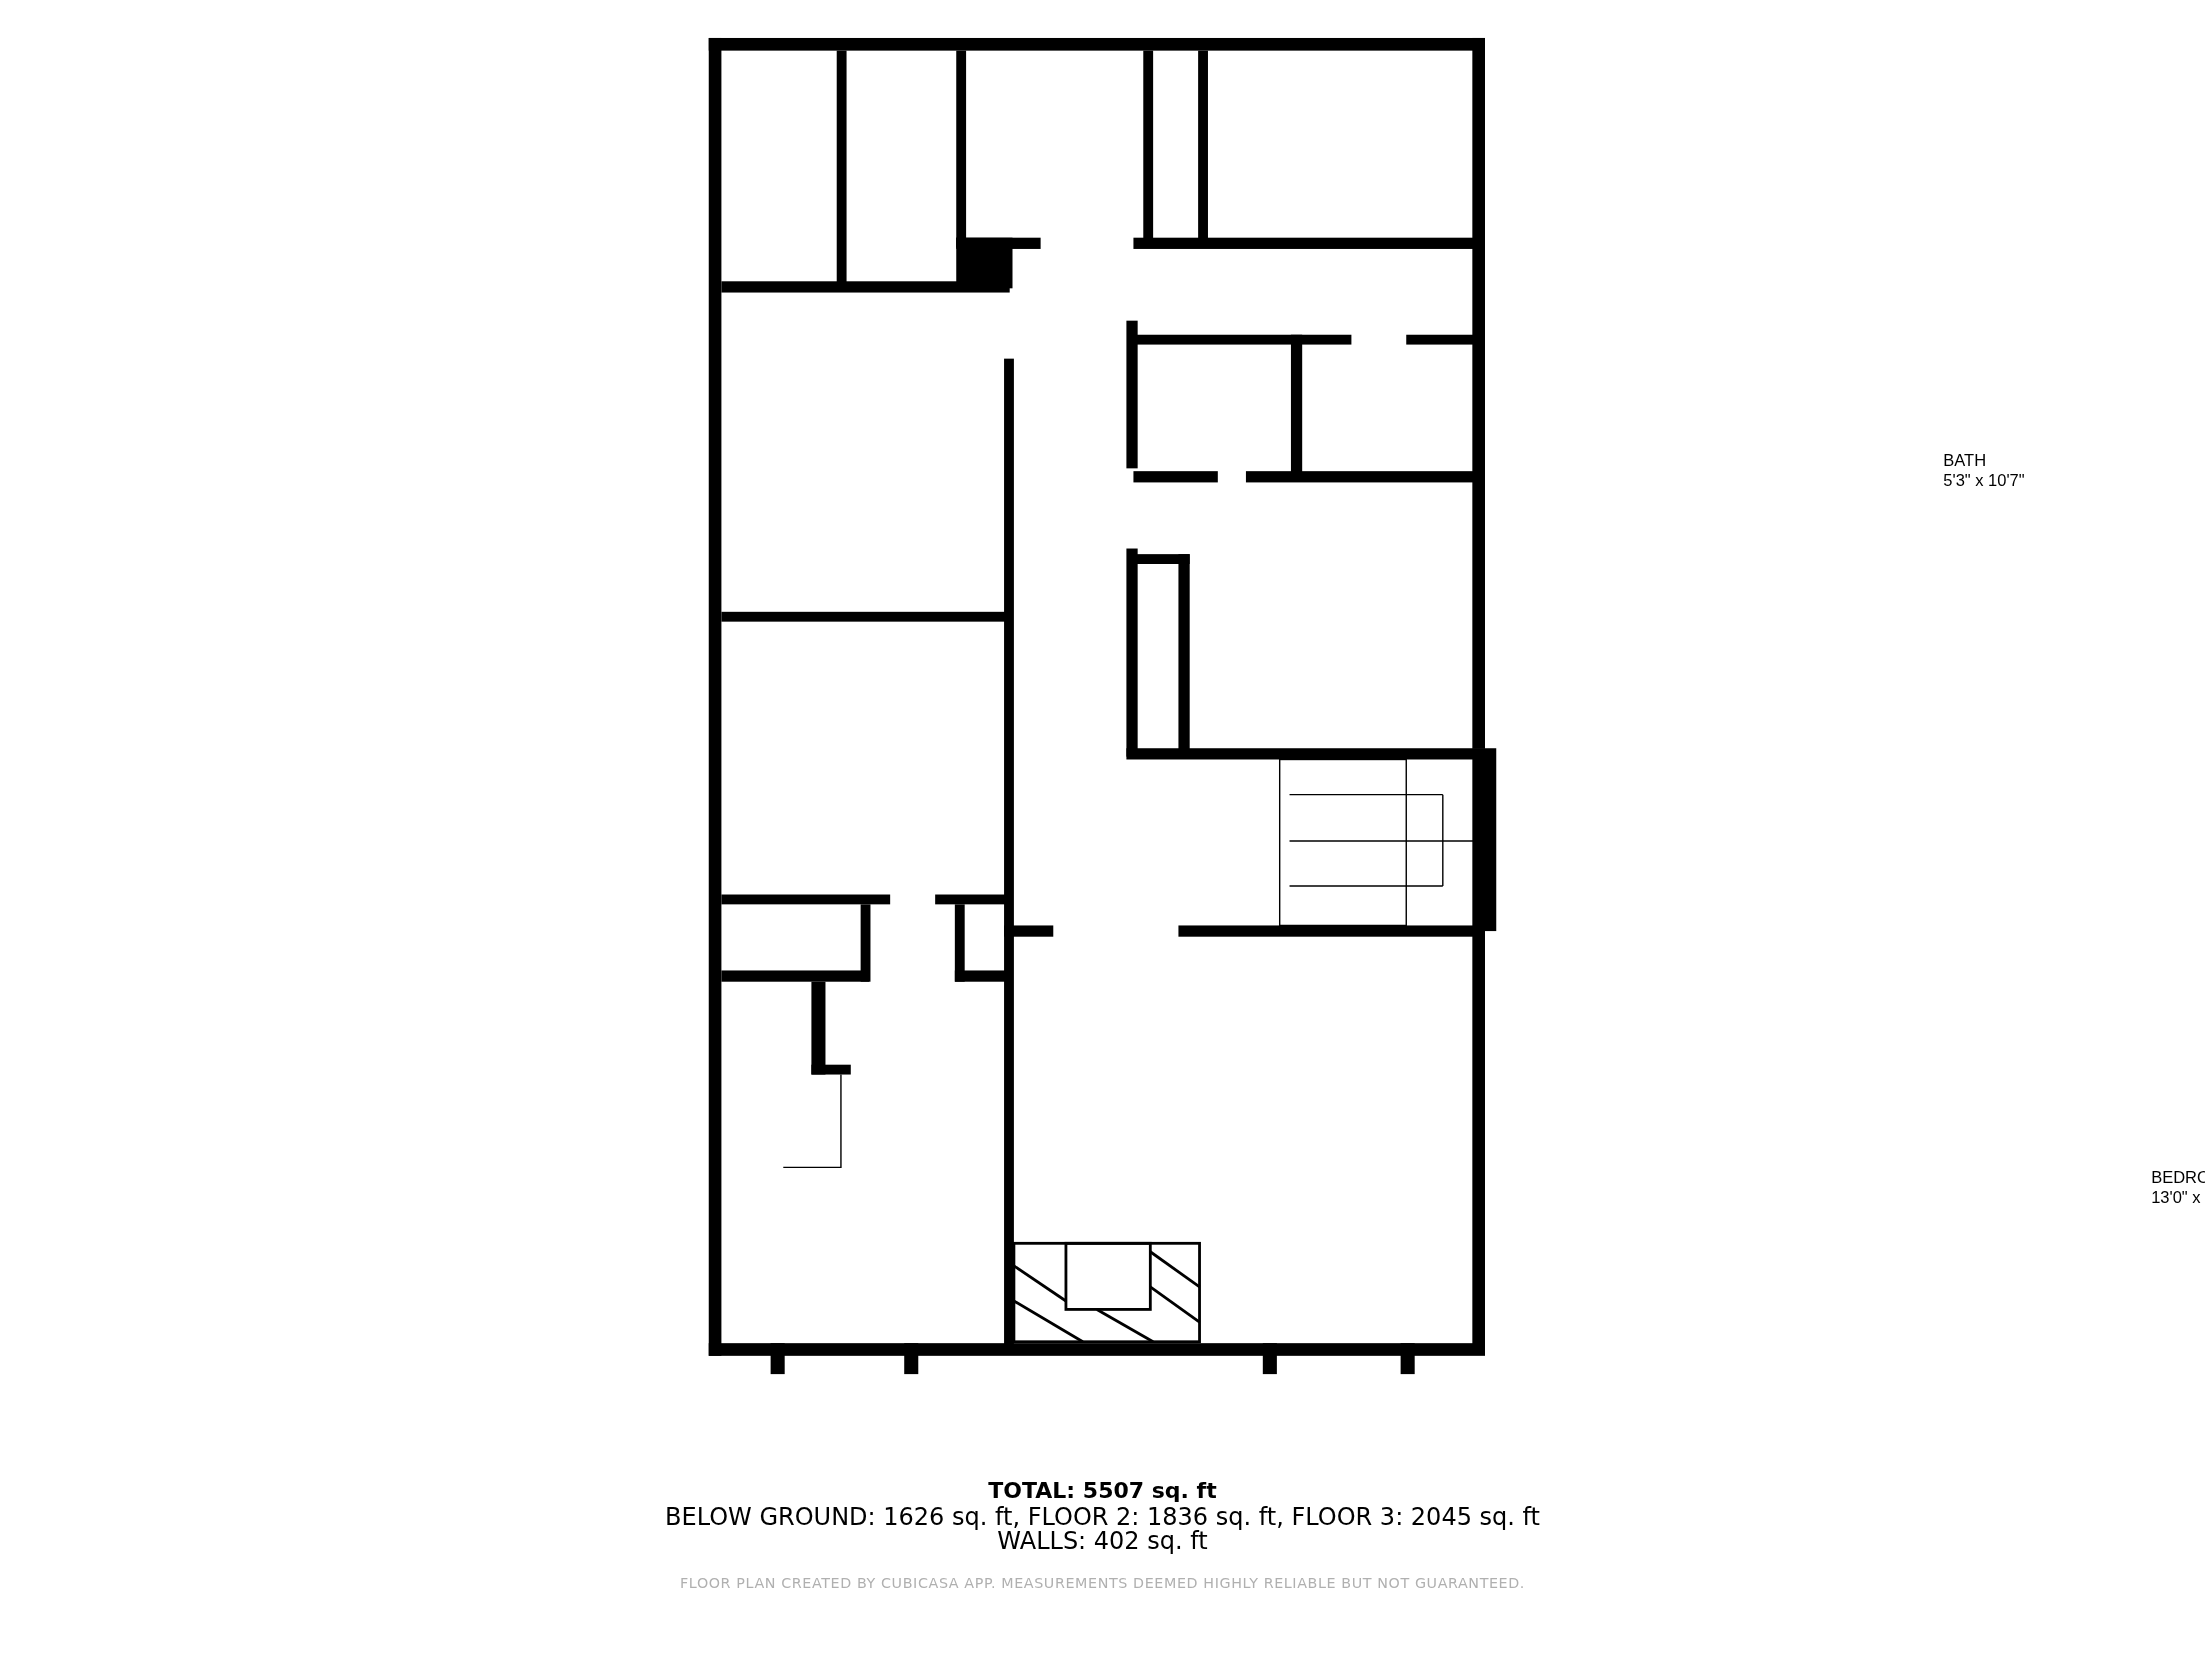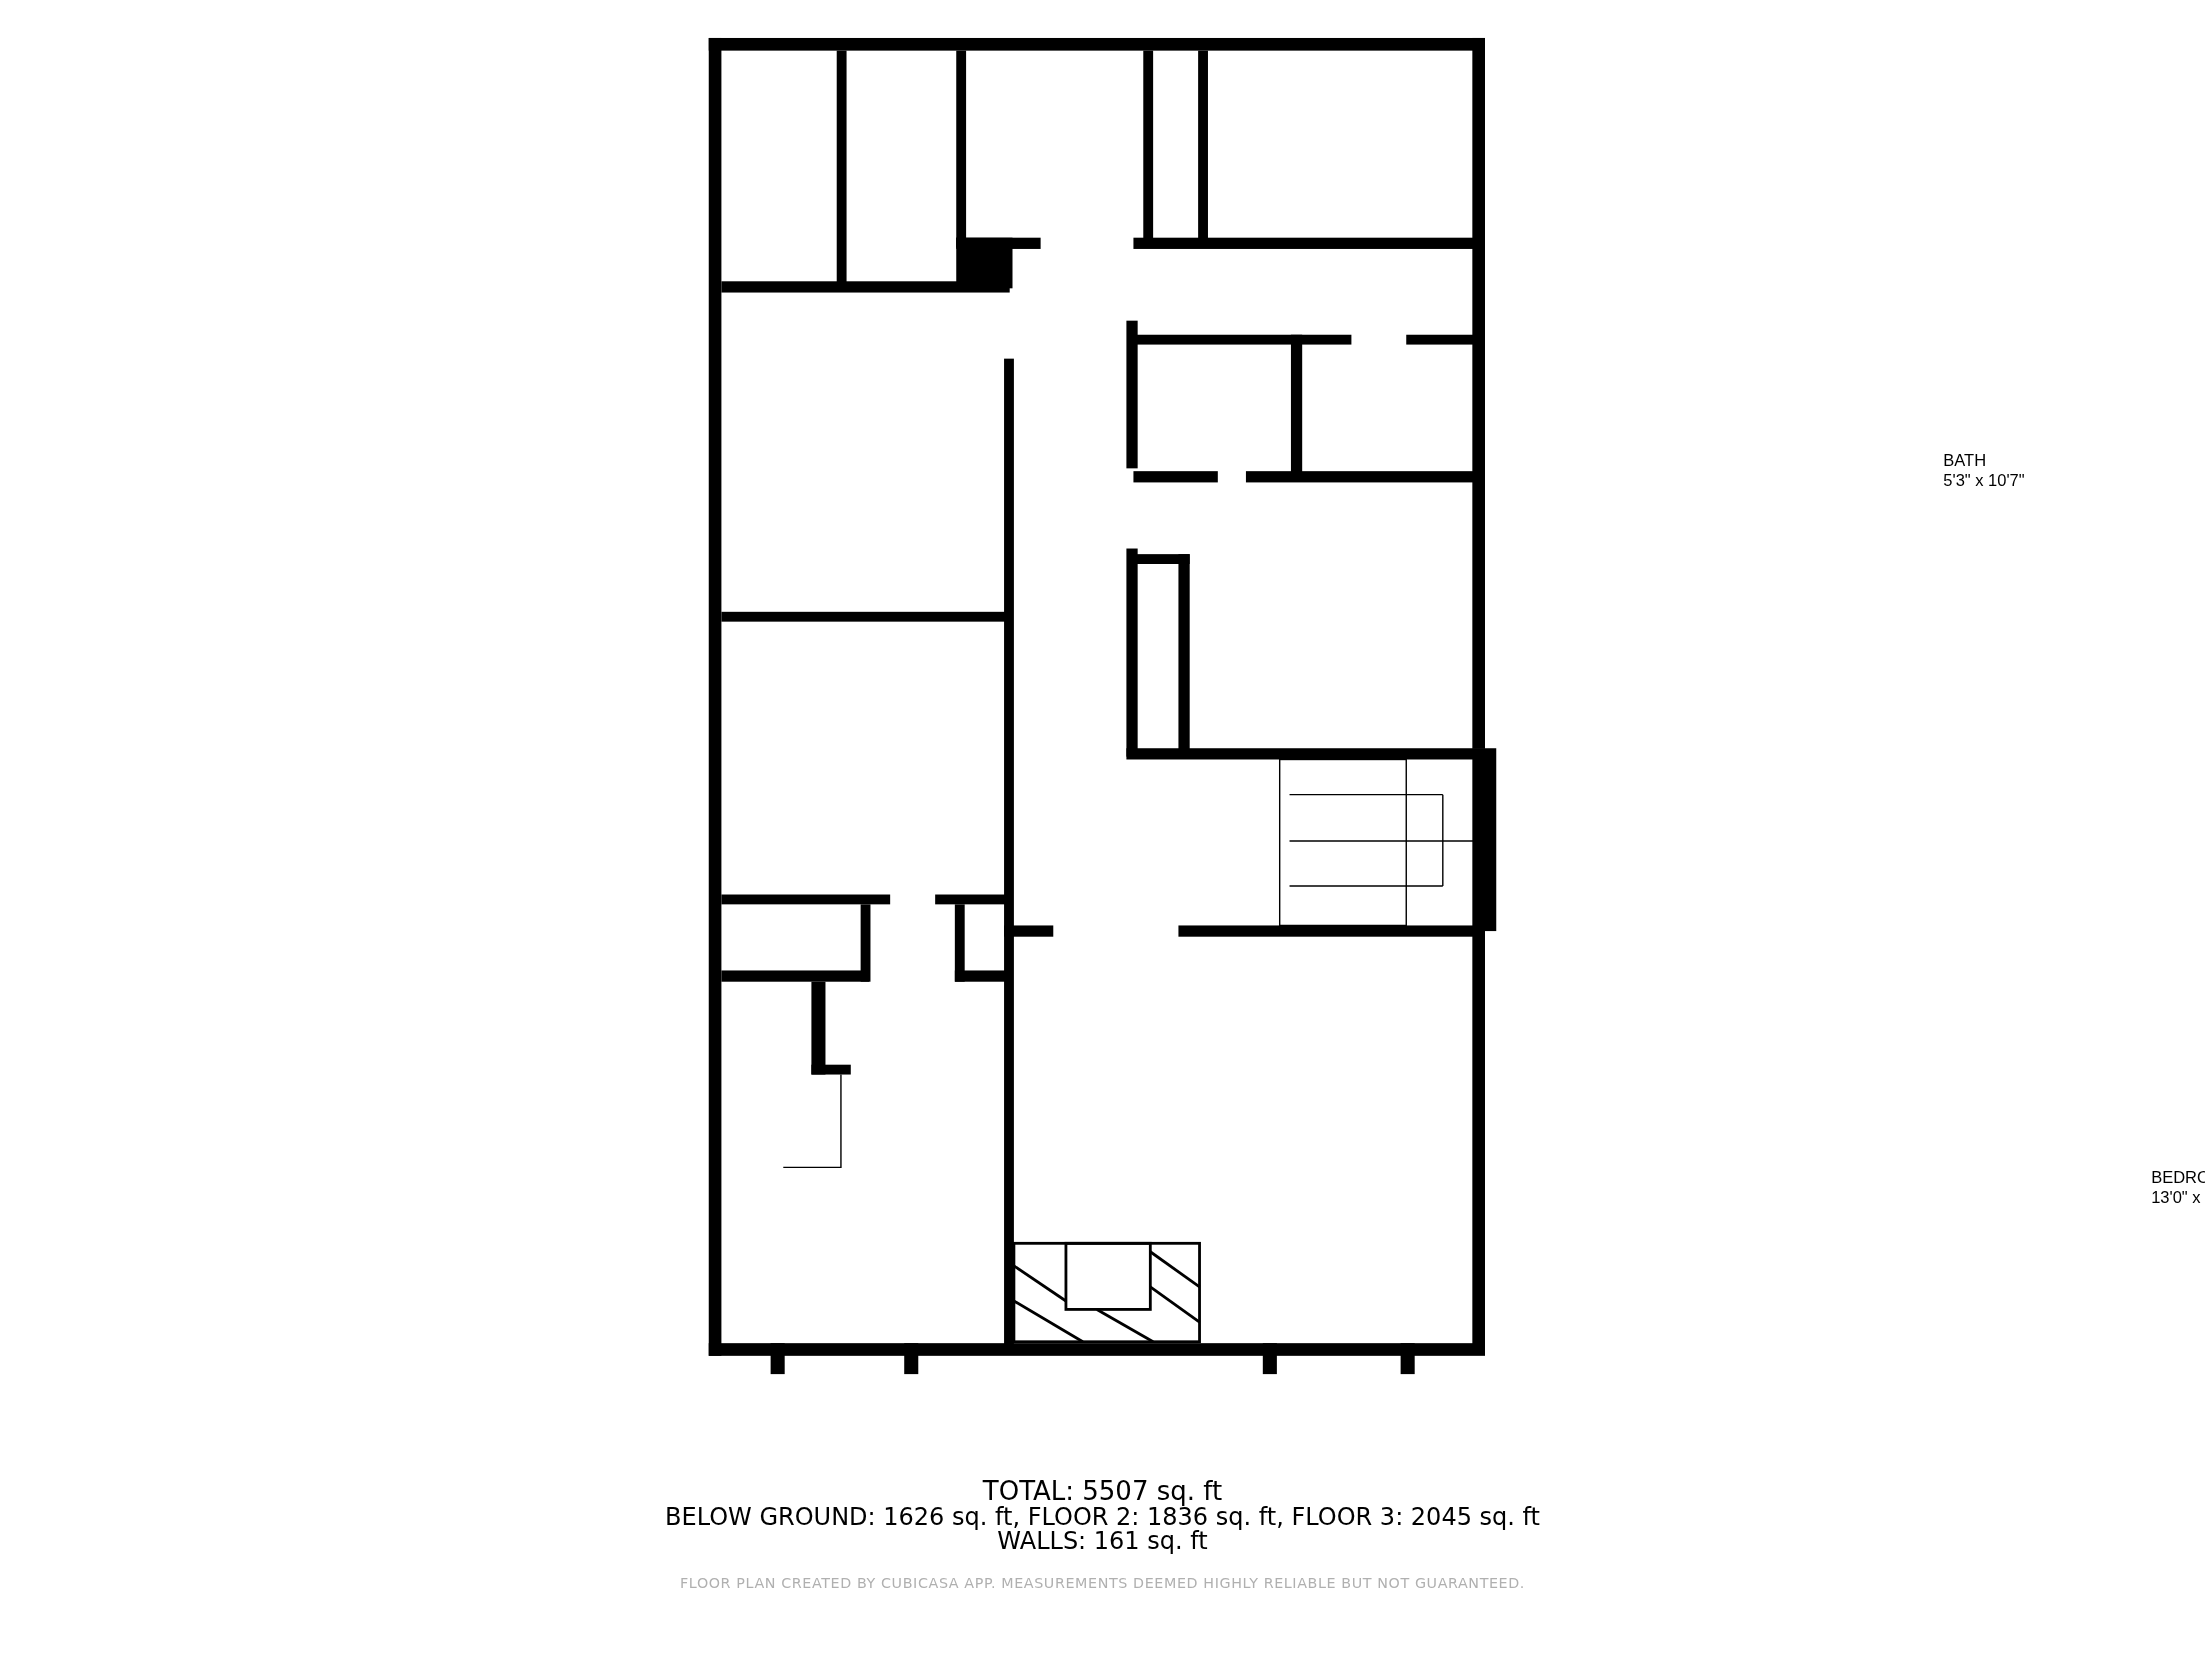--- a/index.html
+++ b/index.html
@@ -1,21 +1,21 @@
 <!DOCTYPE html>
 <html style="font-size:8.8px"><head>
 <meta charset="utf-8">
 <style>
   html,body{margin:0;padding:0;background:#ffffff;}
   body{width:2205px;height:1654px;position:relative;overflow:hidden;font-family:"Liberation Sans",sans-serif;}
   #plan{position:absolute;left:0;top:0;width:2205px;height:1654px;}
   .room-label{position:absolute;text-align:left;color:#000;font-size:16.5px;line-height:20px;transform:translate(-50%,-50%);white-space:nowrap;}
   .room-label span{display:block;}
   #footer{position:absolute;left:0;width:2205px;top:1478px;text-align:center;color:#000;font-family:"DejaVu Sans",sans-serif;}
-  #footer .total{font-weight:normal;font-size:26px;line-height:26.5px;}
+  #footer .total{font-weight:bold;font-size:22px;line-height:26.5px;}
   #footer .line{font-size:24px;line-height:24px;}
   #footer .credit{font-size:14.3px;color:#b0b0b0;margin-top:22px;letter-spacing:0.6px;}
 </style>
 </head>
 <body>
 
 <svg id="plan" viewBox="0 0 1568 1176" preserveAspectRatio="none" xmlns="http://www.w3.org/2000/svg">
   <g fill="#000">
 
     <rect x="504" y="27" width="552" height="9"></rect>
@@ -96,16 +96,16 @@
     </div>
     <div class="room-label" style="left: 2201px; top: 1187px;">
       <span>BEDROOM</span>
       <span>13'0" x 14'10"</span>
     </div>
   </div>
 
 <div id="footer">
   <div class="total">TOTAL: 5507 sq. ft</div>
   <div class="line">BELOW GROUND: 1626 sq. ft, FLOOR 2: 1836 sq. ft, FLOOR 3: 2045 sq. ft</div>
-  <div class="line">WALLS: 161 sq. ft</div>
+  <div class="line">WALLS: 402 sq. ft</div>
   <div class="credit">FLOOR PLAN CREATED BY CUBICASA APP. MEASUREMENTS DEEMED HIGHLY RELIABLE BUT NOT GUARANTEED.</div>
 </div>
 
 
 </body></html>

